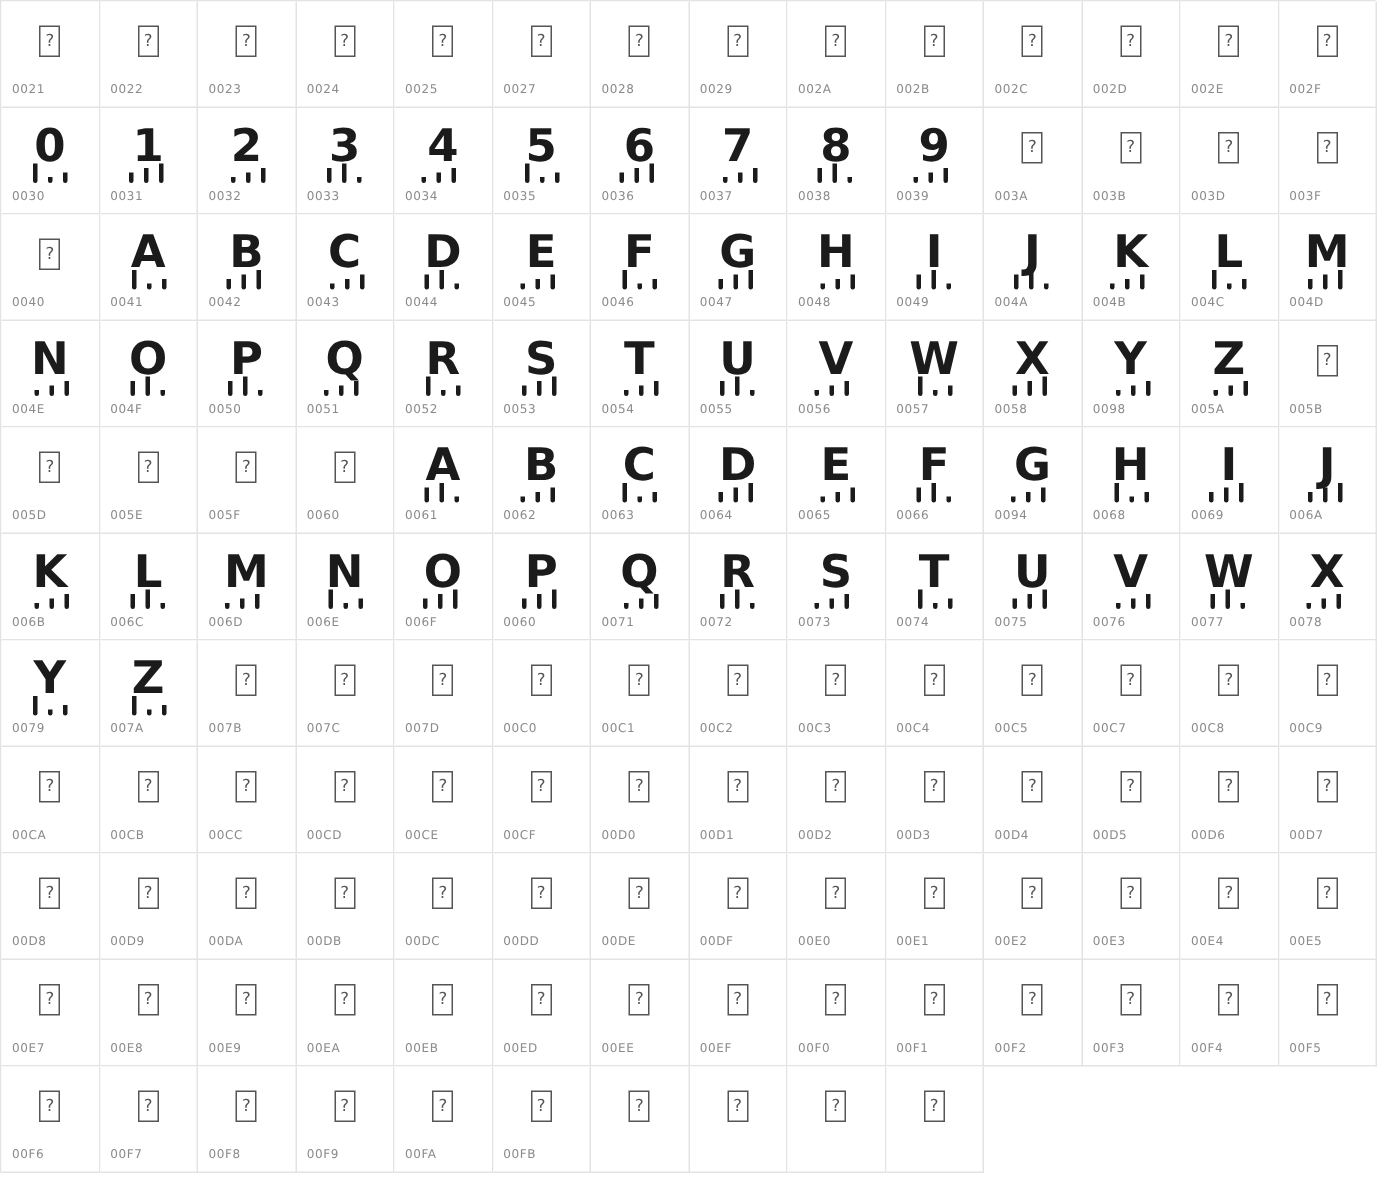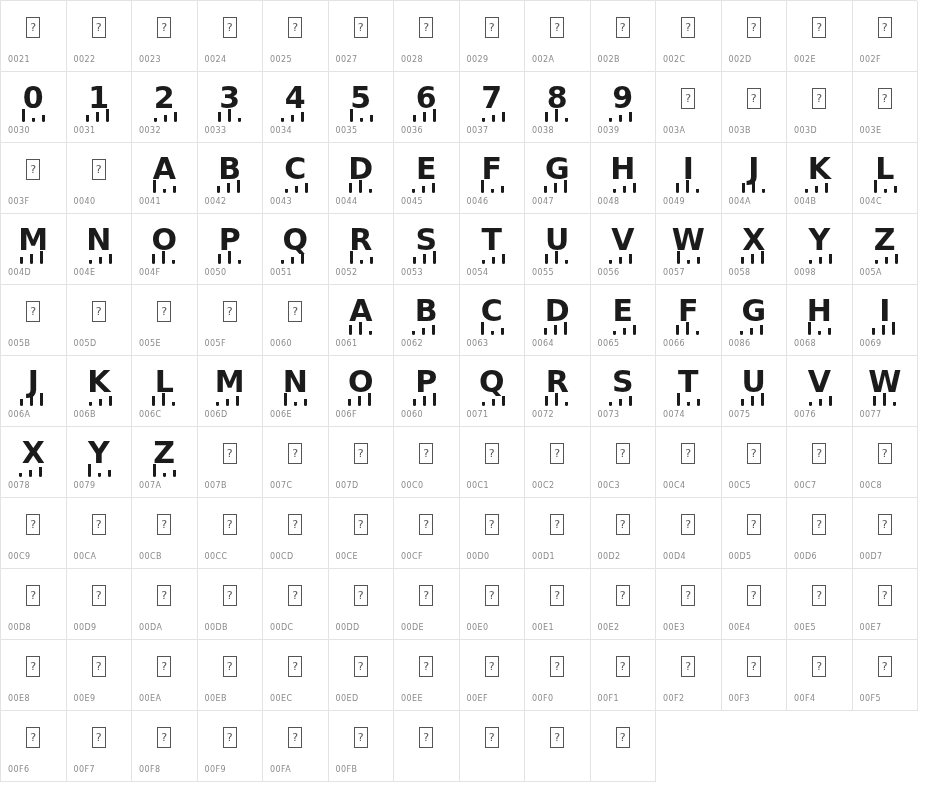--- a/index.html
+++ b/index.html
@@ -283,26 +283,20 @@
     <div class="glyph-cell">
       <div class="glyph-art">
         <span class="glyph-missing"></span>
       </div>
       <div class="glyph-code">003D</div>
     </div>
     <div class="glyph-cell">
       <div class="glyph-art">
         <span class="glyph-missing"></span>
       </div>
-      <div class="glyph-code">003E</div>
-    </div>
-    <div class="glyph-cell">
-      <div class="glyph-art">
-        <span class="glyph-missing"></span>
-      </div>
       <div class="glyph-code">003F</div>
     </div>
     <div class="glyph-cell">
       <div class="glyph-art">
         <span class="glyph-missing"></span>
       </div>
       <div class="glyph-code">0040</div>
     </div>
     <div class="glyph-cell">
       <div class="glyph-art has-drips">
@@ -622,21 +616,21 @@
       </div>
       <div class="glyph-code">0066</div>
     </div>
     <div class="glyph-cell">
       <div class="glyph-art has-drips">
         <span class="glyph-char">G</span>
         <span class="drip" style="left: 18px; height: 4px;"></span>
         <span class="drip" style="left: 28px; height: 7px;"></span>
         <span class="drip" style="left: 38px; height: 10px;"></span>
       </div>
-      <div class="glyph-code">0086</div>
+      <div class="glyph-code">0094</div>
     </div>
     <div class="glyph-cell">
       <div class="glyph-art has-drips">
         <span class="glyph-char">H</span>
         <span class="drip" style="left: 21px; height: 13px;"></span>
         <span class="drip" style="left: 31px; height: 4px;"></span>
         <span class="drip" style="left: 41px; height: 7px;"></span>
       </div>
       <div class="glyph-code">0068</div>
     </div>
@@ -925,20 +919,26 @@
     <div class="glyph-cell">
       <div class="glyph-art">
         <span class="glyph-missing"></span>
       </div>
       <div class="glyph-code">00D2</div>
     </div>
     <div class="glyph-cell">
       <div class="glyph-art">
         <span class="glyph-missing"></span>
       </div>
+      <div class="glyph-code">00D3</div>
+    </div>
+    <div class="glyph-cell">
+      <div class="glyph-art">
+        <span class="glyph-missing"></span>
+      </div>
       <div class="glyph-code">00D4</div>
     </div>
     <div class="glyph-cell">
       <div class="glyph-art">
         <span class="glyph-missing"></span>
       </div>
       <div class="glyph-code">00D5</div>
     </div>
     <div class="glyph-cell">
       <div class="glyph-art">
@@ -991,20 +991,26 @@
     <div class="glyph-cell">
       <div class="glyph-art">
         <span class="glyph-missing"></span>
       </div>
       <div class="glyph-code">00DE</div>
     </div>
     <div class="glyph-cell">
       <div class="glyph-art">
         <span class="glyph-missing"></span>
       </div>
+      <div class="glyph-code">00DF</div>
+    </div>
+    <div class="glyph-cell">
+      <div class="glyph-art">
+        <span class="glyph-missing"></span>
+      </div>
       <div class="glyph-code">00E0</div>
     </div>
     <div class="glyph-cell">
       <div class="glyph-art">
         <span class="glyph-missing"></span>
       </div>
       <div class="glyph-code">00E1</div>
     </div>
     <div class="glyph-cell">
       <div class="glyph-art">
@@ -1052,26 +1058,20 @@
       <div class="glyph-art">
         <span class="glyph-missing"></span>
       </div>
       <div class="glyph-code">00EA</div>
     </div>
     <div class="glyph-cell">
       <div class="glyph-art">
         <span class="glyph-missing"></span>
       </div>
       <div class="glyph-code">00EB</div>
-    </div>
-    <div class="glyph-cell">
-      <div class="glyph-art">
-        <span class="glyph-missing"></span>
-      </div>
-      <div class="glyph-code">00EC</div>
     </div>
     <div class="glyph-cell">
       <div class="glyph-art">
         <span class="glyph-missing"></span>
       </div>
       <div class="glyph-code">00ED</div>
     </div>
     <div class="glyph-cell">
       <div class="glyph-art">
         <span class="glyph-missing"></span>

